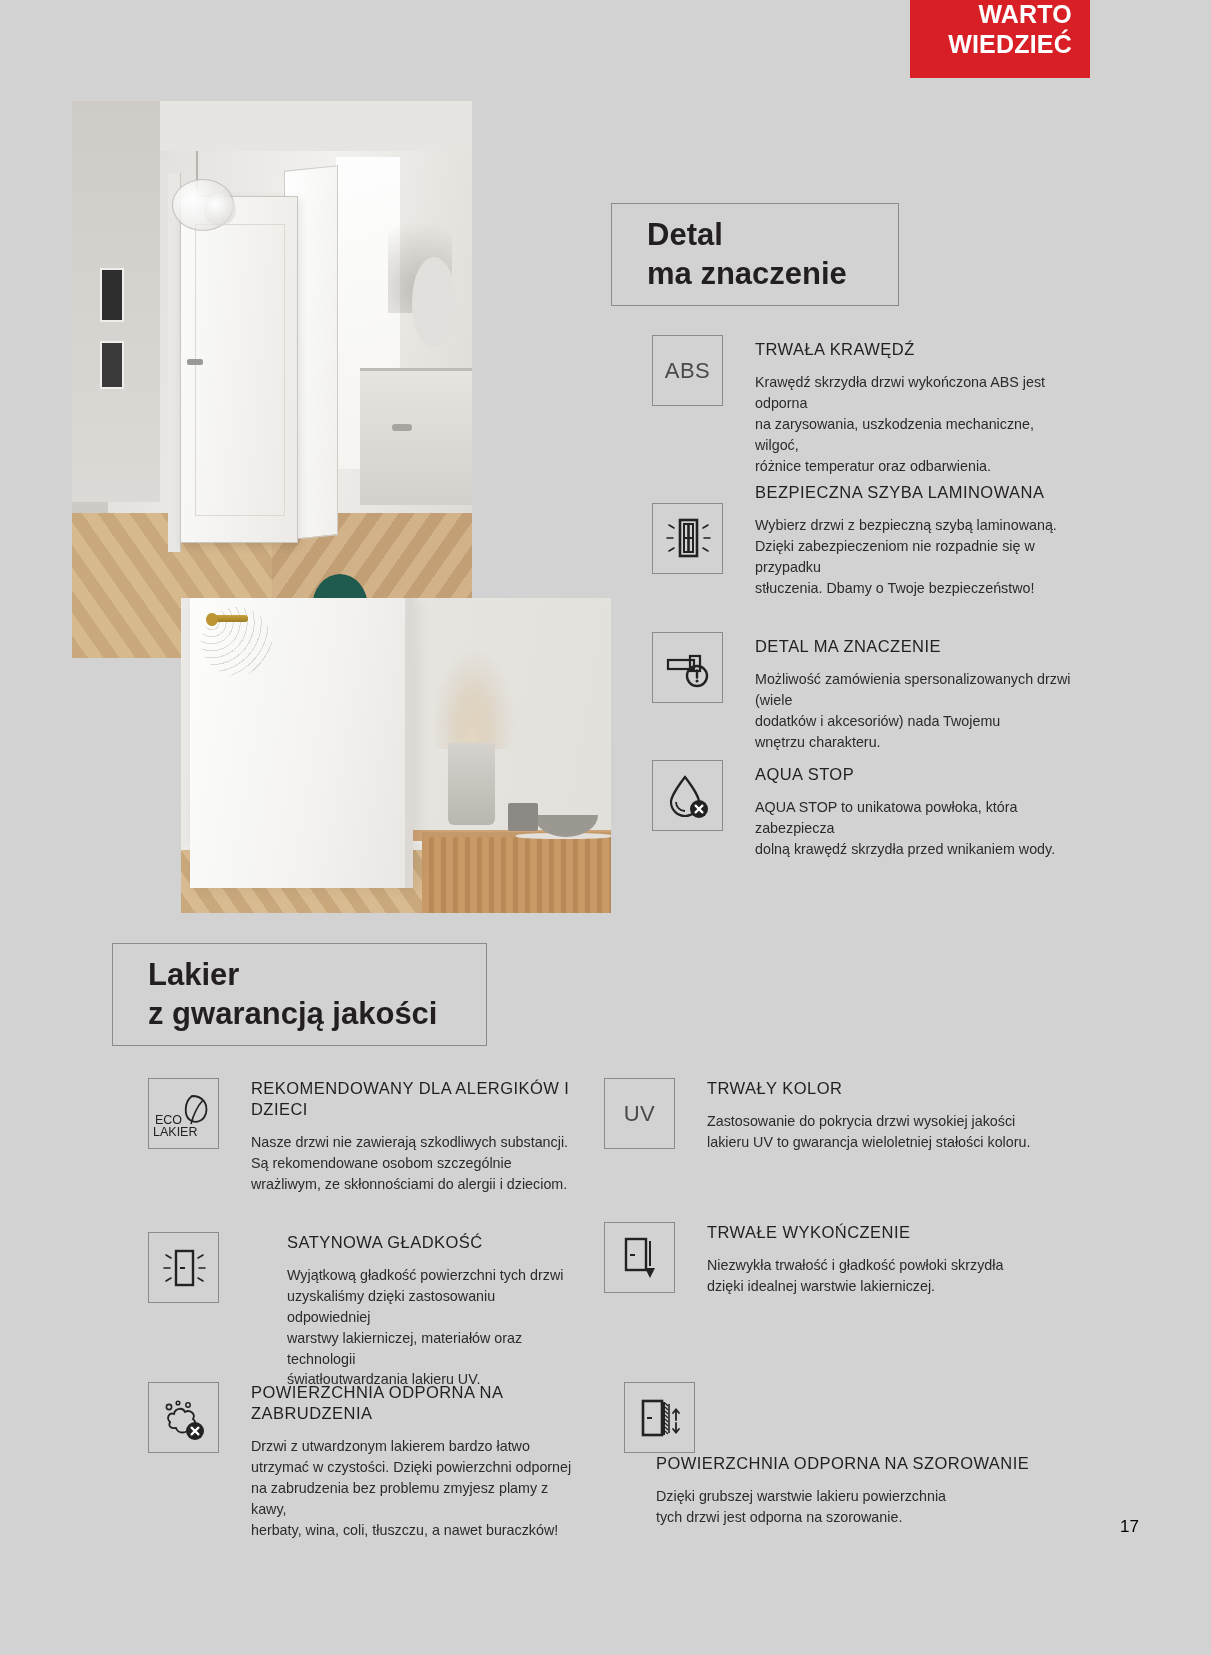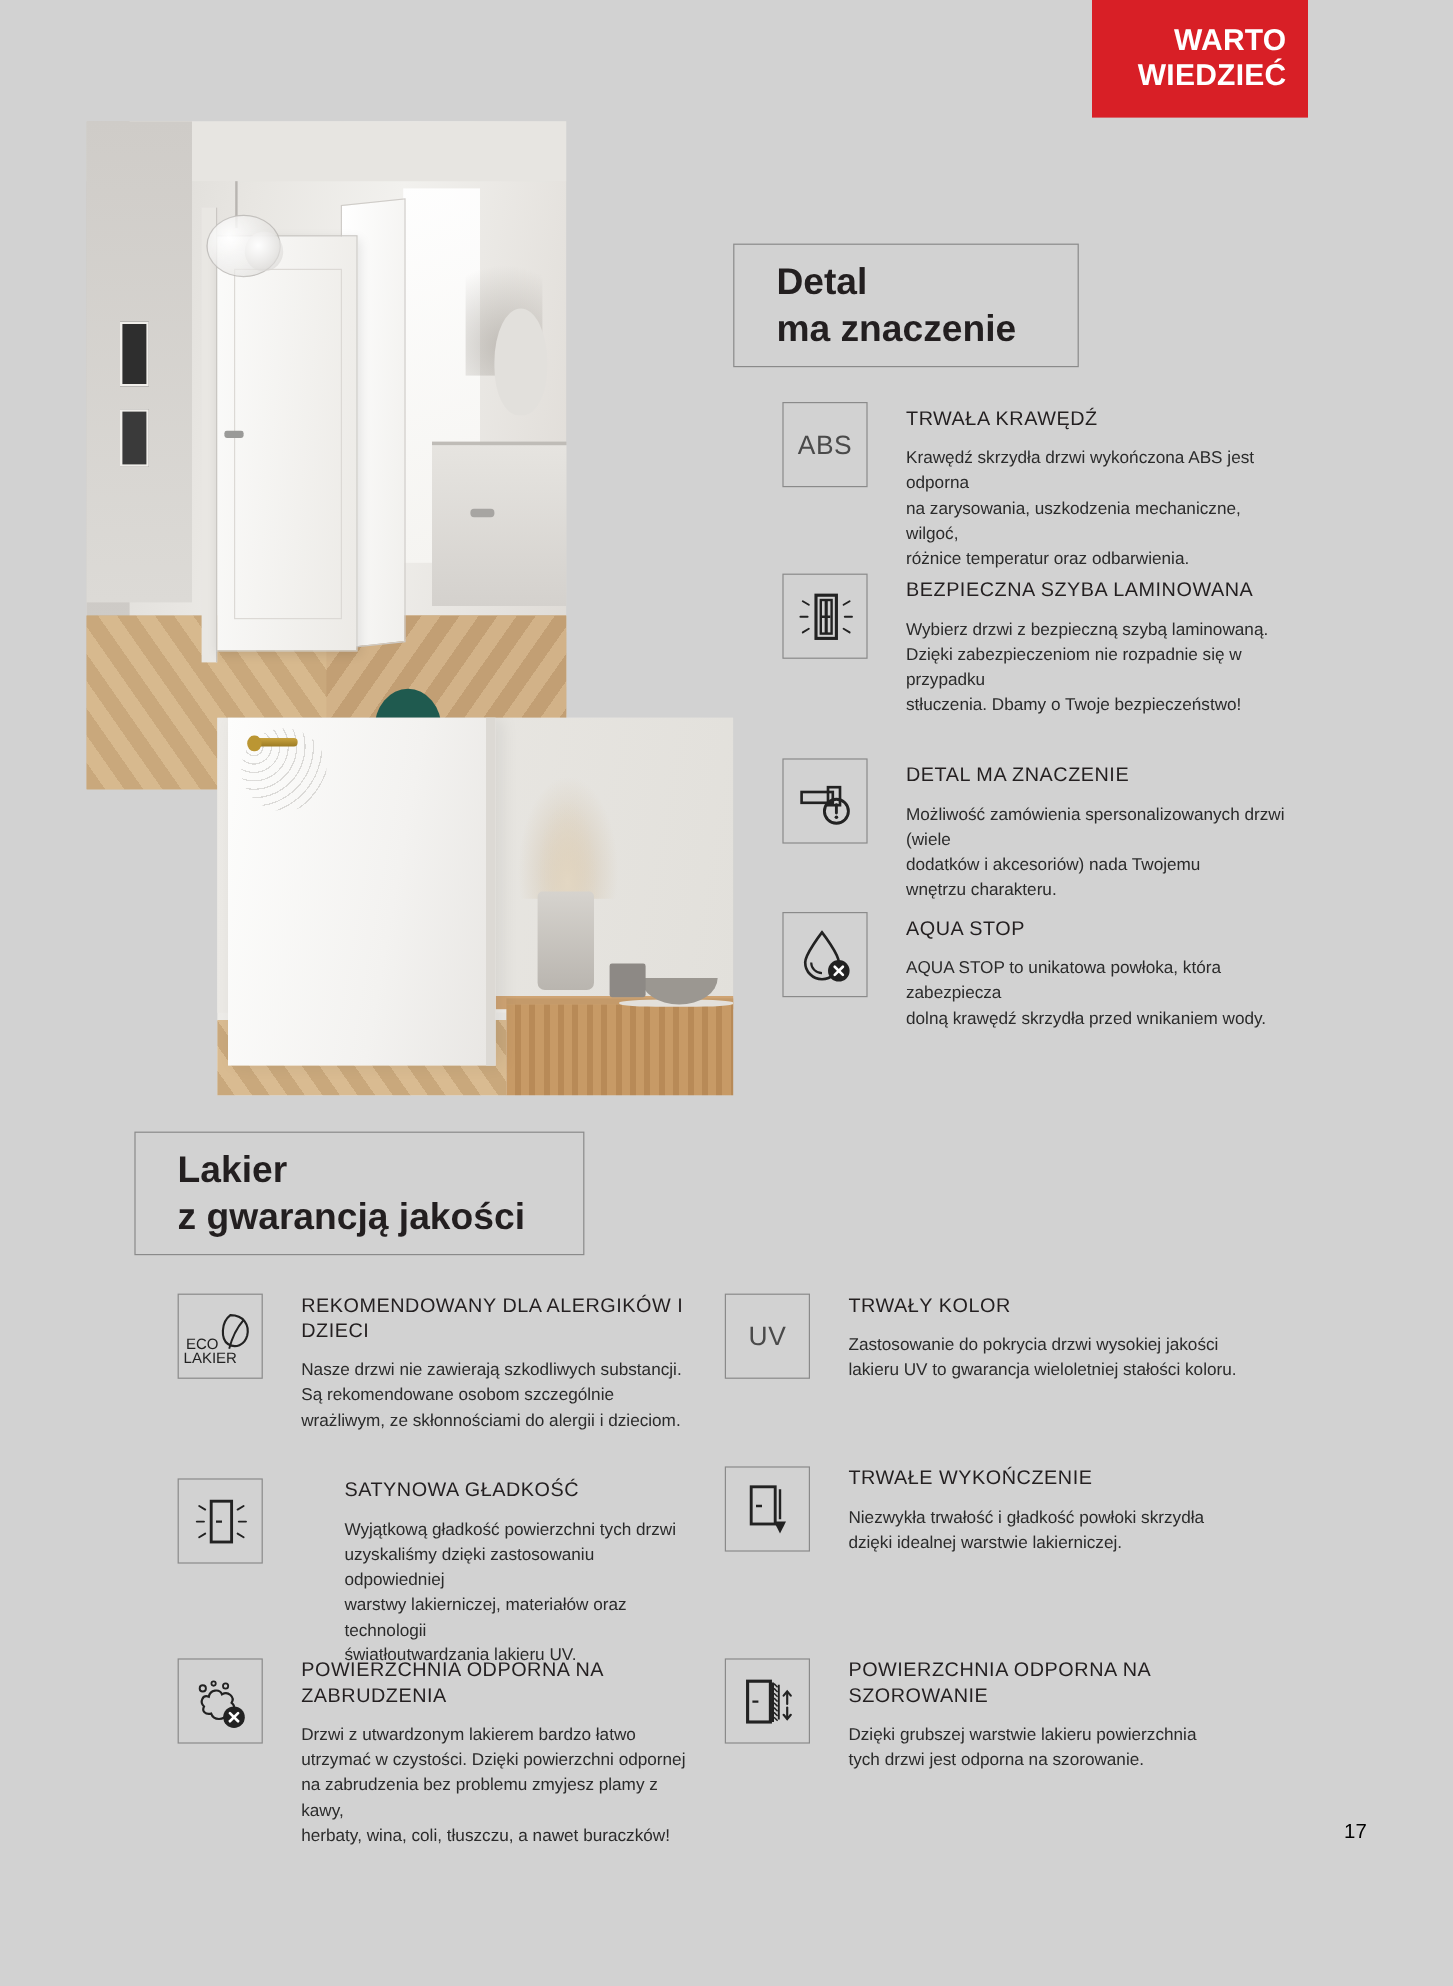--- a/index.html
+++ b/index.html
@@ -15,31 +15,31 @@
     position: relative;
     overflow: hidden;
   }
 
   
   .warto-tag {
     position: absolute;
     left: 910px;
     top: 0;
     width: 180px;
-    height: 98px;
+    height: 78px;
     background: #d81f26;
     color: #ffffff;
     font-weight: bold;
     font-size: 25px;
     line-height: 1.18;
     letter-spacing: 0.2px;
     display: flex;
     flex-direction: column;
     align-items: flex-end;
-    justify-content: center;
+    justify-content: flex-start;
     padding-right: 18px;
     box-sizing: border-box;
     text-align: right;
   }
 
   
   .photo-top {
     position: absolute;
     left: 72px;
     top: 101px;
@@ -213,33 +213,33 @@
   .feat-text {
     font-size: 14.3px;
     line-height: 1.46;
     color: #2b2b2b;
     margin: 0;
   }
   .feat-text .brk { display: block; }
 
   
   #feat-abs   { left: 652px; top: 335px; width: 420px; }
-  #feat-szyba { left: 652px; top: 478px; width: 420px; }
+  #feat-szyba { left: 652px; top: 478px; width: 420px; align-items: center; }
   #feat-detal { left: 652px; top: 620px; width: 420px; margin-top: 12px; }
   #feat-aqua  { left: 652px; top: 760px; width: 420px; }
   #feat-abs .feat-title, #feat-szyba .feat-title,
   #feat-detal .feat-title, #feat-aqua .feat-title { margin-top: 4px; }
 
   
   #feat-eko    { left: 148px; top: 1078px; width: 432px; }
   #feat-satyn  { left: 148px; top: 1232px; width: 432px; gap: 36px; }
   #feat-zabr   { left: 148px; top: 1382px; width: 432px; }
   #feat-uv     { left: 604px; top: 1078px; width: 440px; }
   #feat-wykon  { left: 604px; top: 1222px; width: 440px; }
-  #feat-szor   { left: 604px; top: 1382px; width: 440px; }
+  #feat-szor   { left: 624px; top: 1382px; width: 440px; flex-direction: column; }
 
   
   .page-num {
     position: absolute;
     right: 72px;
     top: 1517px;
     font-size: 17px;
     font-weight: normal;
     color: #000000;
   }

